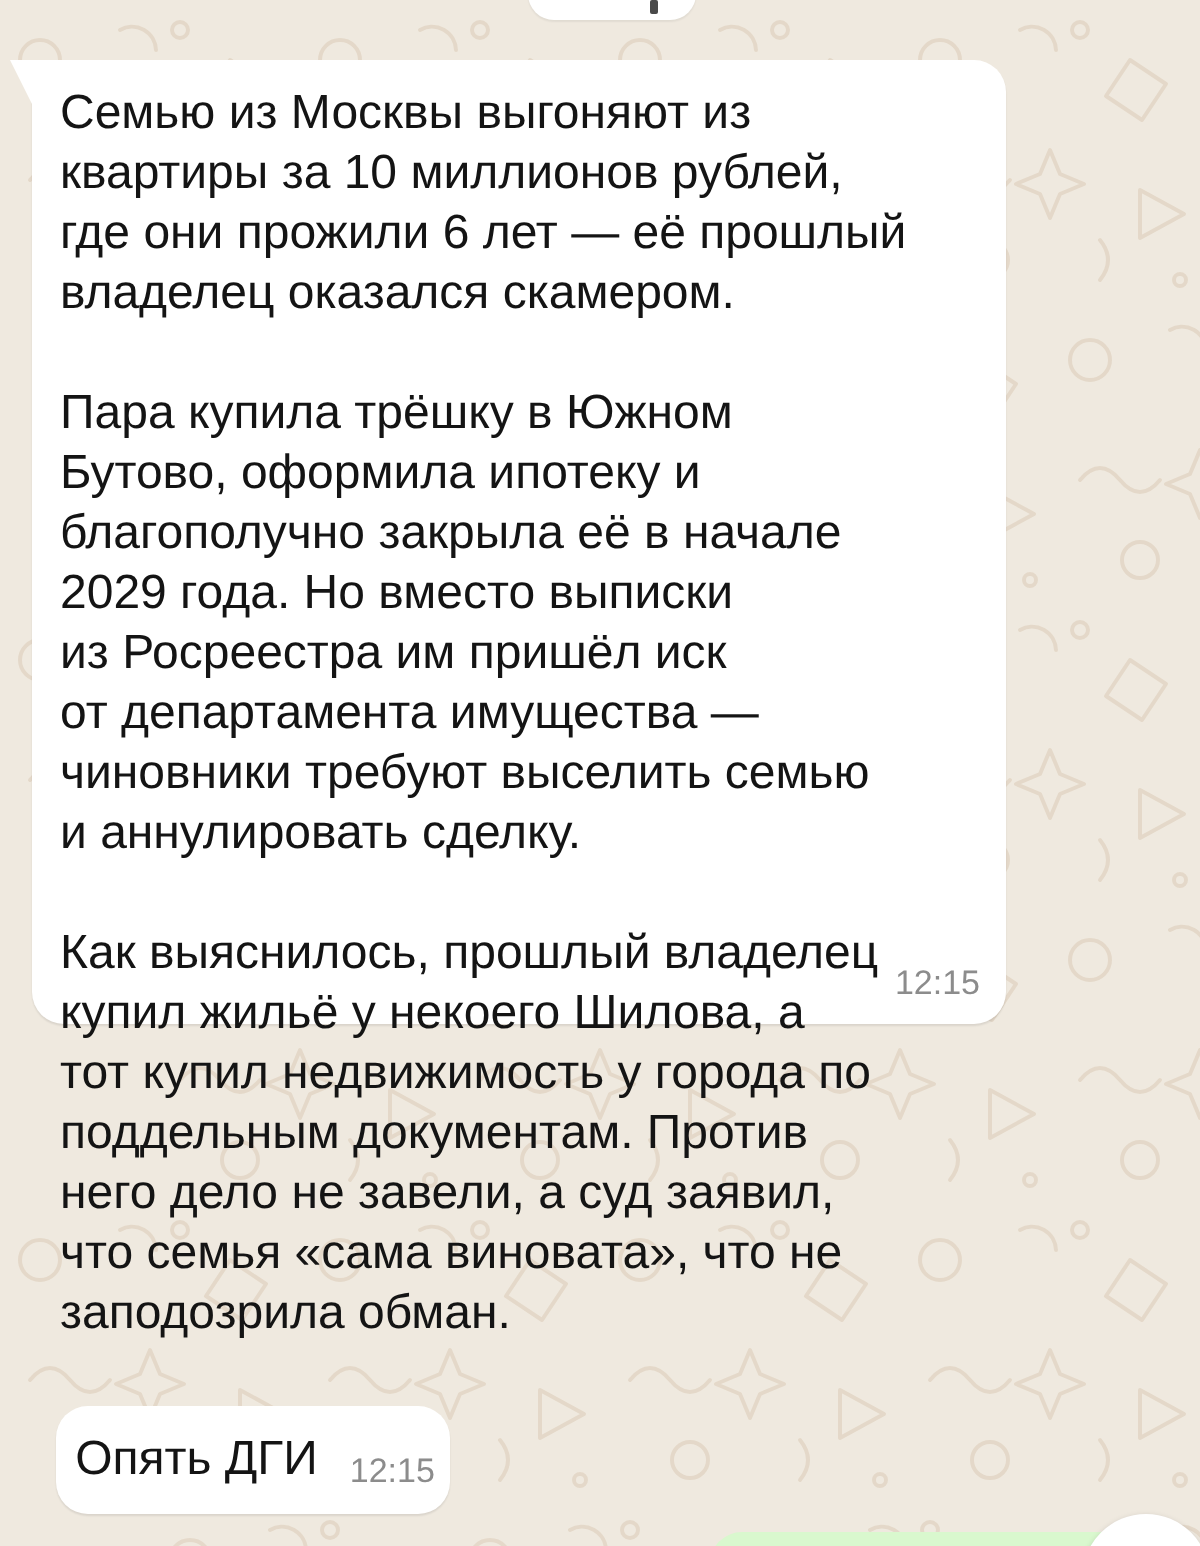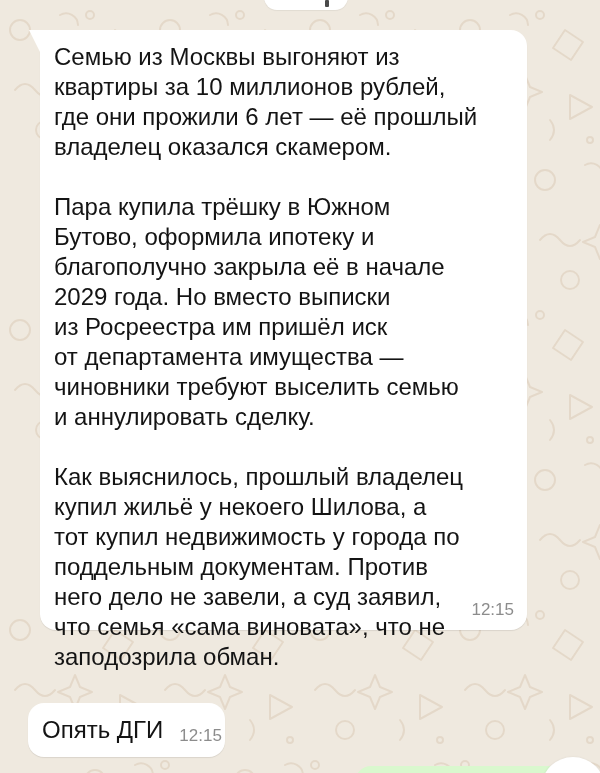--- a/index.html
+++ b/index.html
@@ -35,22 +35,22 @@
     border-radius: 1px;
   }
   .bubble {
     position: absolute;
     background: #FFFFFF;
     box-shadow: 0 1px 1px rgba(0,0,0,0.09);
     color: #141414;
     box-sizing: border-box;
   }
   .bubble.big {
-    left: 40px; top: 30px;
-    width: 487px; height: 600px;
+    left: 16px; top: 30px;
+    width: 487px; height: 482px;
     border-radius: 0 16px 16px 16px;
     padding: 12px 13px 10px 14px;
     font-size: 24px;
     line-height: 30px;
   }
   .bubble.big .tail {
     position: absolute;
     left: -11px; top: 0;
     width: 11px; height: 22px;
     background: #FFFFFF;
@@ -70,20 +70,21 @@
     position: absolute;
     right: 13px; bottom: 11px;
   }
   .bubble.small {
     left: 28px; top: 703px;
     width: 197px; height: 54px;
     border-radius: 16px;
     padding: 0 12px 0 14px;
     display: flex;
     align-items: center;
+    justify-content: center;
   }
   .bubble.small .msg-text {
     font-size: 24px;
     line-height: 30px;
     white-space: nowrap;
   }
   .bubble.small .time {
     margin-left: 16px;
     align-self: flex-end;
     margin-bottom: 12px;

